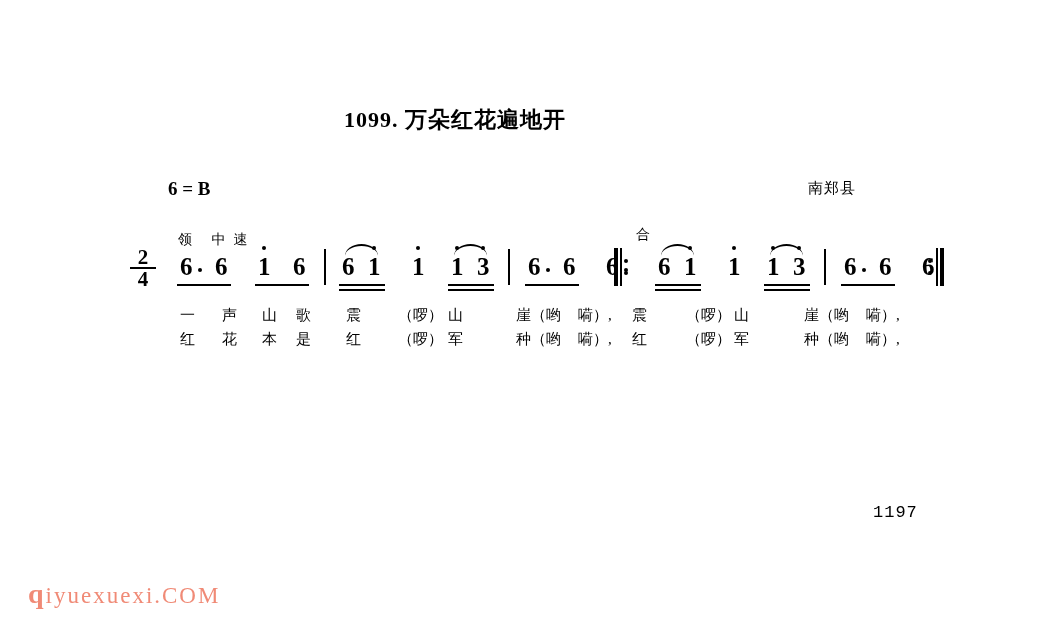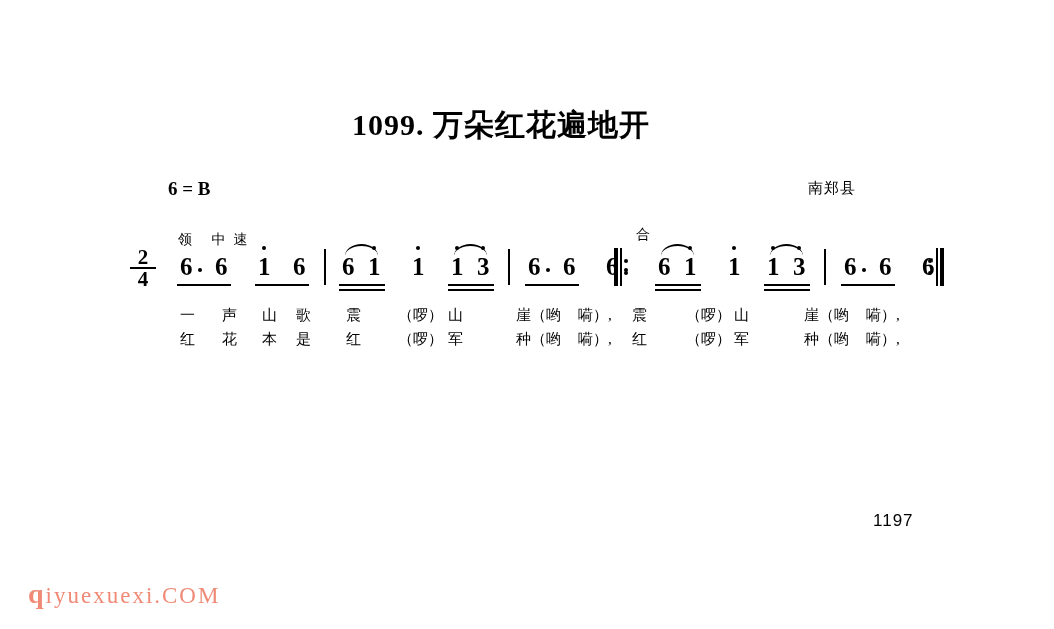--- a/index.html
+++ b/index.html
@@ -15,25 +15,24 @@
     color: #000000;
     overflow: hidden;
   }
 
   
   #title {
     position: absolute;
     left: 344px;
     top: 105px;
     font-family: "Liberation Serif", "DejaVu Serif", serif;
-    font-size: 30px;
+    font-size: 22px;
     font-weight: bold;
     letter-spacing: 1px;
     white-space: nowrap;
-    margin-left: 8px;
   }
   #title .num { font-family: "Liberation Serif", serif; }
 
   
   #key-signature {
     position: absolute;
     left: 168px;
     top: 178px;
     font-size: 19px;
     font-weight: bold;
@@ -196,23 +195,22 @@
     white-space: nowrap;
     text-align: center;
   }
 
   
   #page-number {
     position: absolute;
     left: 873px;
     top: 503px;
     font-size: 17px;
-    font-family: Liberation Sans, sans-serif;
+    font-family: Liberation Mono, monospace;
     letter-spacing: 1px;
-    margin-top: 8px;
   }
 
   
   #watermark {
     position: absolute;
     left: 28px;
     top: 578px;
     font-family: "Liberation Serif", serif;
     font-size: 23px;
     color: #f08a76;

